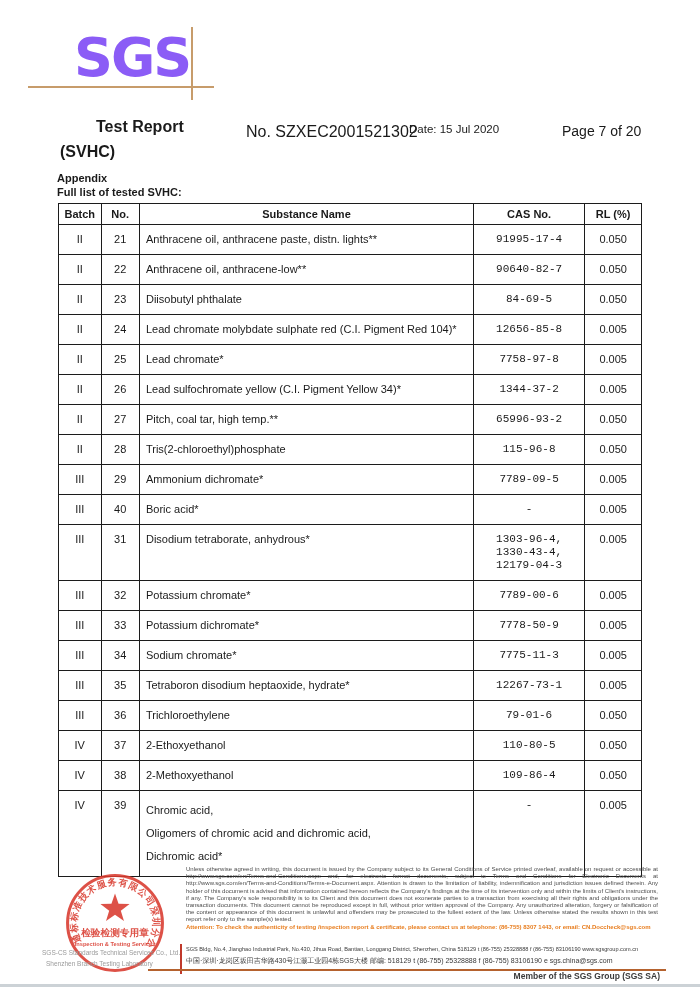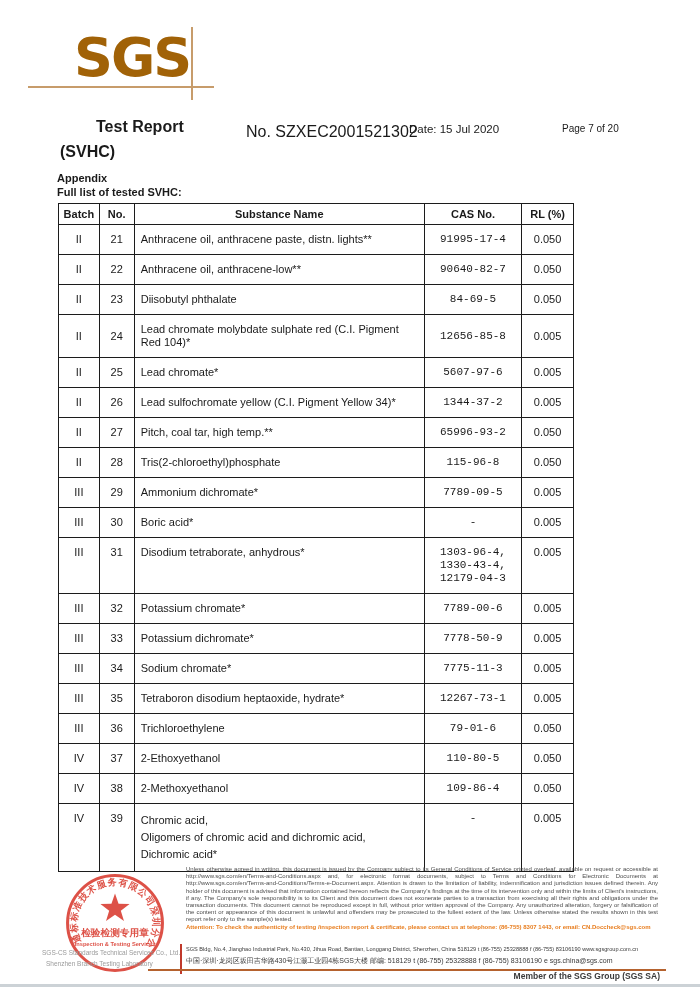--- a/index.html
+++ b/index.html
@@ -5,46 +5,46 @@
   * { margin:0; padding:0; box-sizing:border-box; }
   body { background:#e8e8e8; font-family:"Liberation Sans", sans-serif; }
   .page {
     position:relative; width:700px; height:990px; margin:0 auto;
     background:#ffffff; overflow:hidden; color:#1a1a1a;
   }
   
   .logo-text {
     position:absolute; left:74px; top:26px;
     font-family:"DejaVu Sans", sans-serif;
-    font-size:54px; font-weight:900; letter-spacing:-2px; color:#a16207;
+    font-size:54px; font-weight:900; letter-spacing:-2px; color:#8b5cf6;
   }
   .logo-hline { position:absolute; left:28px; top:86px; width:186px; height:2px; background:#c79c6b; }
   .logo-vline { position:absolute; left:191px; top:27px; width:2px; height:73px; background:#c79c6b; }
   
   .title1 { position:absolute; left:60px; top:118px; font-size:16px; font-weight:bold;margin-left:36px; }
   .title2 { position:absolute; left:60px; top:143px; font-size:16px; font-weight:bold; }
   .hdr-no   { position:absolute; left:246px; top:123px; font-size:16px; }
   .hdr-date { position:absolute; left:409px; top:123px; font-size:11.5px; }
-  .hdr-page { position:absolute; left:562px; top:123px; font-size:10px; }
+  .hdr-page { position:absolute; left:562px; top:123px; font-size:14px; }
   .appendix { position:absolute; left:57px; top:172px; font-size:11px; font-weight:bold; }
   .fulllist { position:absolute; left:57px; top:186px; font-size:11px; font-weight:bold; }
   
   table.svhc {
-    position:absolute; left:58px; top:203px; width:516px;
+    position:absolute; left:58px; top:203px; width:584px;
     border-collapse:collapse; font-size:11px;
   }
   table.svhc th, table.svhc td {
     border:1.4px solid #1c1c1c; vertical-align:middle;
   }
   table.svhc th { font-weight:bold; text-align:center; padding:4px 2px; height:21px; }
   table.svhc td { text-align:center; padding:8px 3px; line-height:13px; }
   table.svhc td.sub { text-align:left; padding-left:6px; padding-right:12px; white-space:pre-line; }
   table.svhc td.cas { white-space:pre-line;font-family:Liberation Mono, monospace; }
   table.svhc tr.va-top td { vertical-align:top; }
-  table.svhc tr.tall td.sub { line-height:17px;margin-top:44px; }
+  table.svhc tr.tall td.sub { line-height:23px;margin-top:44px; }
   
   .stamp { position:absolute; left:64px; top:872px; width:102px; height:102px; opacity:.88; }
   .company1 { position:absolute; left:42px; top:949px; font-size:6.5px; color:#9a9a9a; width:170px; }
   .company2 { position:absolute; left:46px; top:960px; font-size:6.5px; color:#9a9a9a; width:170px; }
   .foot-text { position:absolute; left:186px; top:866px; width:472px; }
   .legal {
     font-size:6px; line-height:7.2px; color:#4d4d4d; text-align:justify;
     font-family:"Liberation Sans", sans-serif;
   }
   .attention {
@@ -118,21 +118,21 @@
           <td>II</td>
           <td>24</td>
           <td class="sub">Lead chromate molybdate sulphate red (C.I. Pigment Red 104)*</td>
           <td class="cas">12656-85-8</td>
           <td>0.005</td>
         </tr>
       <tr>
           <td>II</td>
           <td>25</td>
           <td class="sub">Lead chromate*</td>
-          <td class="cas">5607-97-6</td>
+          <td class="cas">7758-97-8</td>
           <td>0.005</td>
         </tr>
       <tr>
           <td>II</td>
           <td>26</td>
           <td class="sub">Lead sulfochromate yellow (C.I. Pigment Yellow 34)*</td>
           <td class="cas">1344-37-2</td>
           <td>0.005</td>
         </tr>
       <tr>
@@ -151,21 +151,21 @@
         </tr>
       <tr>
           <td>III</td>
           <td>29</td>
           <td class="sub">Ammonium dichromate*</td>
           <td class="cas">7789-09-5</td>
           <td>0.005</td>
         </tr>
       <tr>
           <td>III</td>
-          <td>30</td>
+          <td>40</td>
           <td class="sub">Boric acid*</td>
           <td class="cas">-</td>
           <td>0.005</td>
         </tr>
       <tr class="va-top">
           <td>III</td>
           <td>31</td>
           <td class="sub">Disodium tetraborate, anhydrous*</td>
           <td class="cas">1303-96-4,
 1330-43-4,

